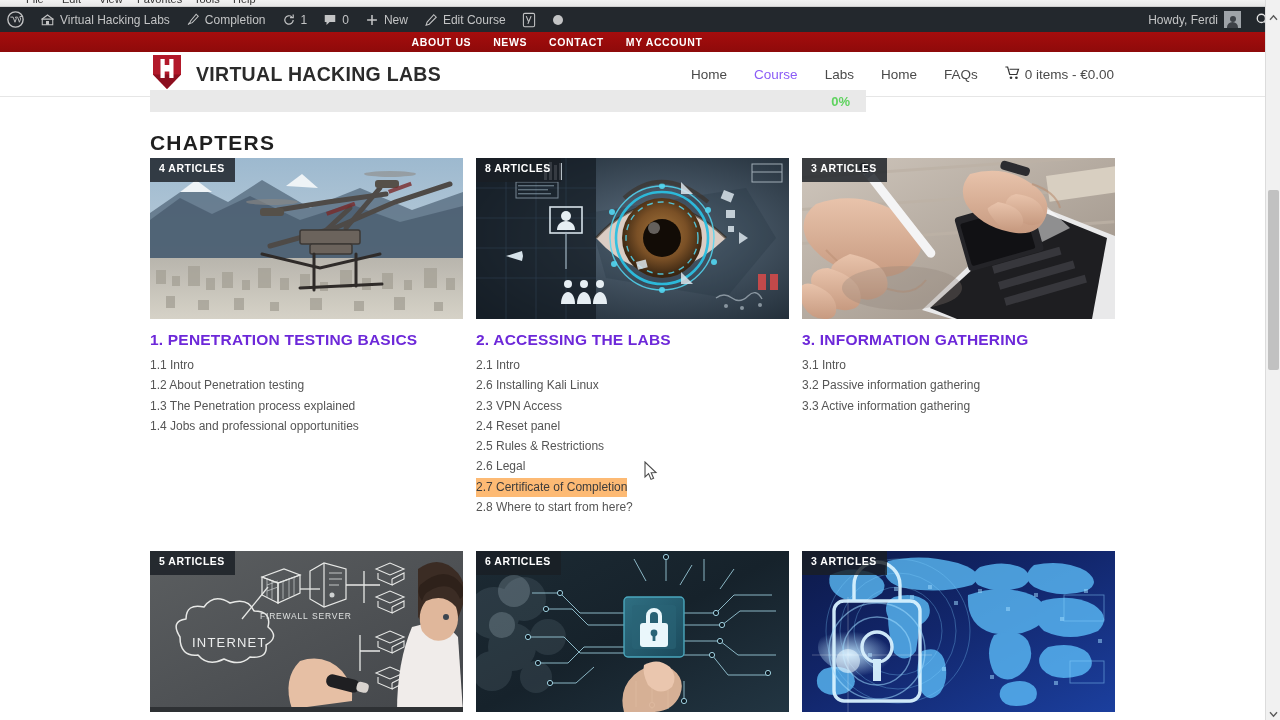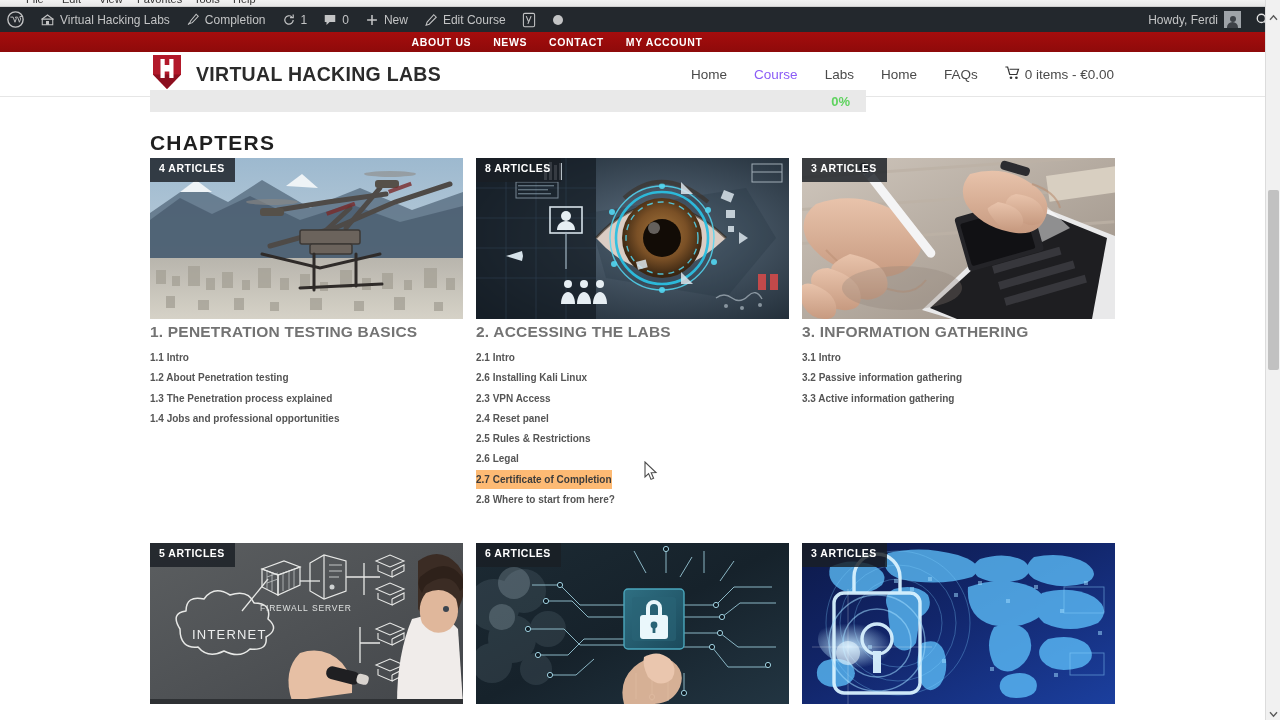--- a/index.html
+++ b/index.html
@@ -118,28 +118,28 @@
   }
   .thumb svg { display: block; width: 313px; height: 161px; }
   .badge {
     position: absolute; left: 0; top: 0;
     background: rgba(26,30,36,.82);
     color: #ffffff; font-size: 10.5px; font-weight: bold;
     letter-spacing: .5px;
     padding: 4px 10px 8px 9px;
   }
   .card h3 {
-    font-size: 15.5px; font-weight: bold; color: #737373;
+    font-size: 15.5px; font-weight: bold; color: #6d28d9;
     letter-spacing: .2px;
-    margin: 4px 0 6px 0;
+    margin: 12px 0 6px 0;
   }
   .card ul { list-style: none; }
   .card li {
-    font-size: 10px; color: #555555; line-height: 19.3px;
-    display: inline-block; width: auto; font-weight: bold;
+    font-size: 12px; color: #555555; line-height: 19.3px;
+    display: inline-block; width: auto;
   }
   .card li.sel { background: #fdba74; color: #3c3c3c; }
   .li-row { line-height: 19.3px; }
 
   
   .cursor { position: absolute; left: 644px; top: 461px; width: 14px; height: 20px; }
 
   
   .scrollbar {
     position: absolute; right: 0; top: 0; width: 15px; height: 720px;

